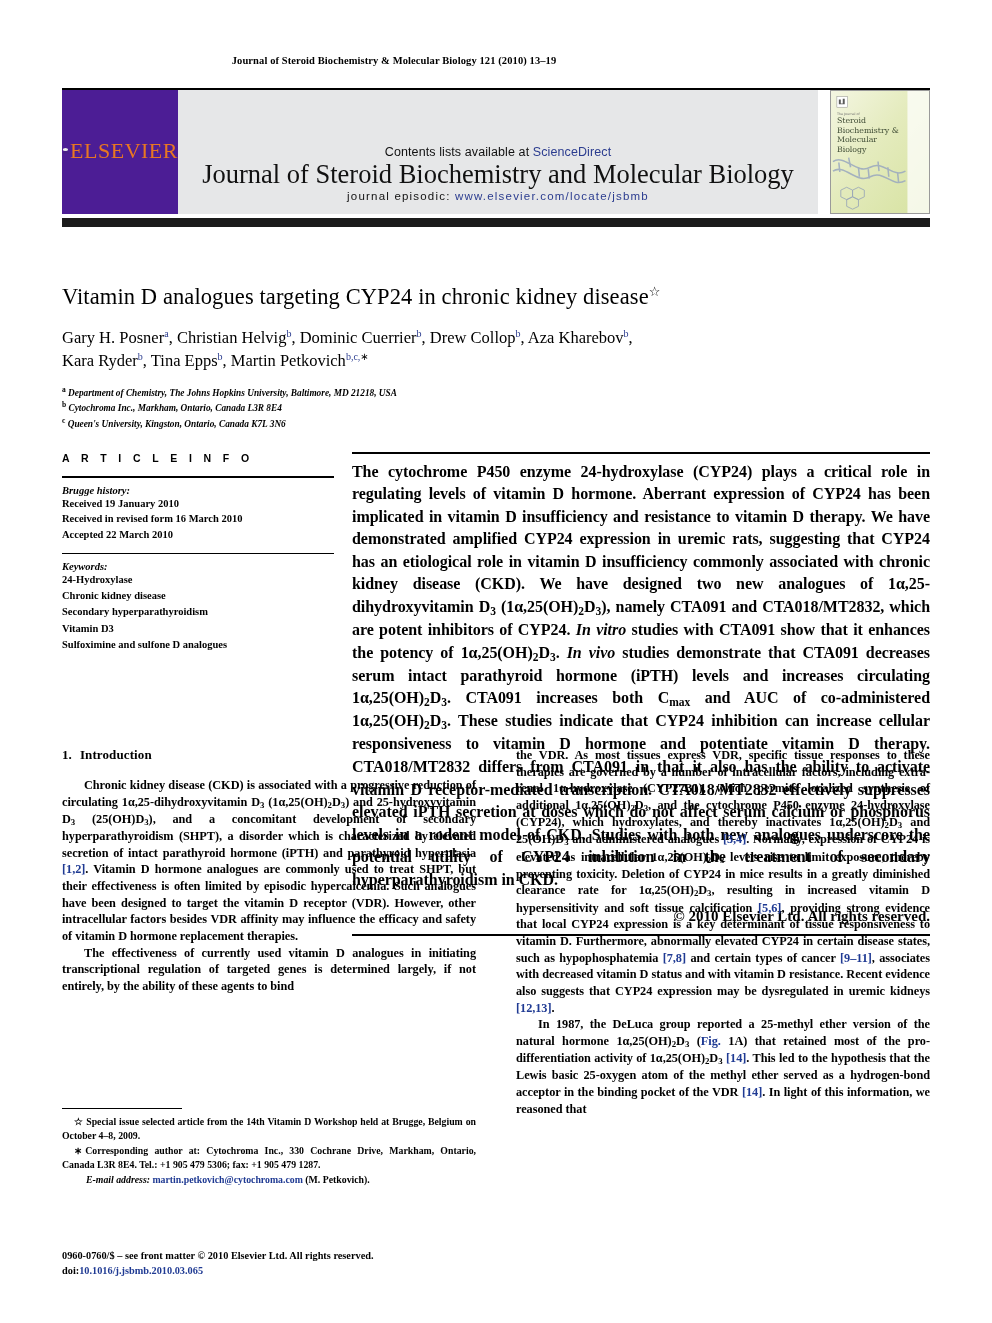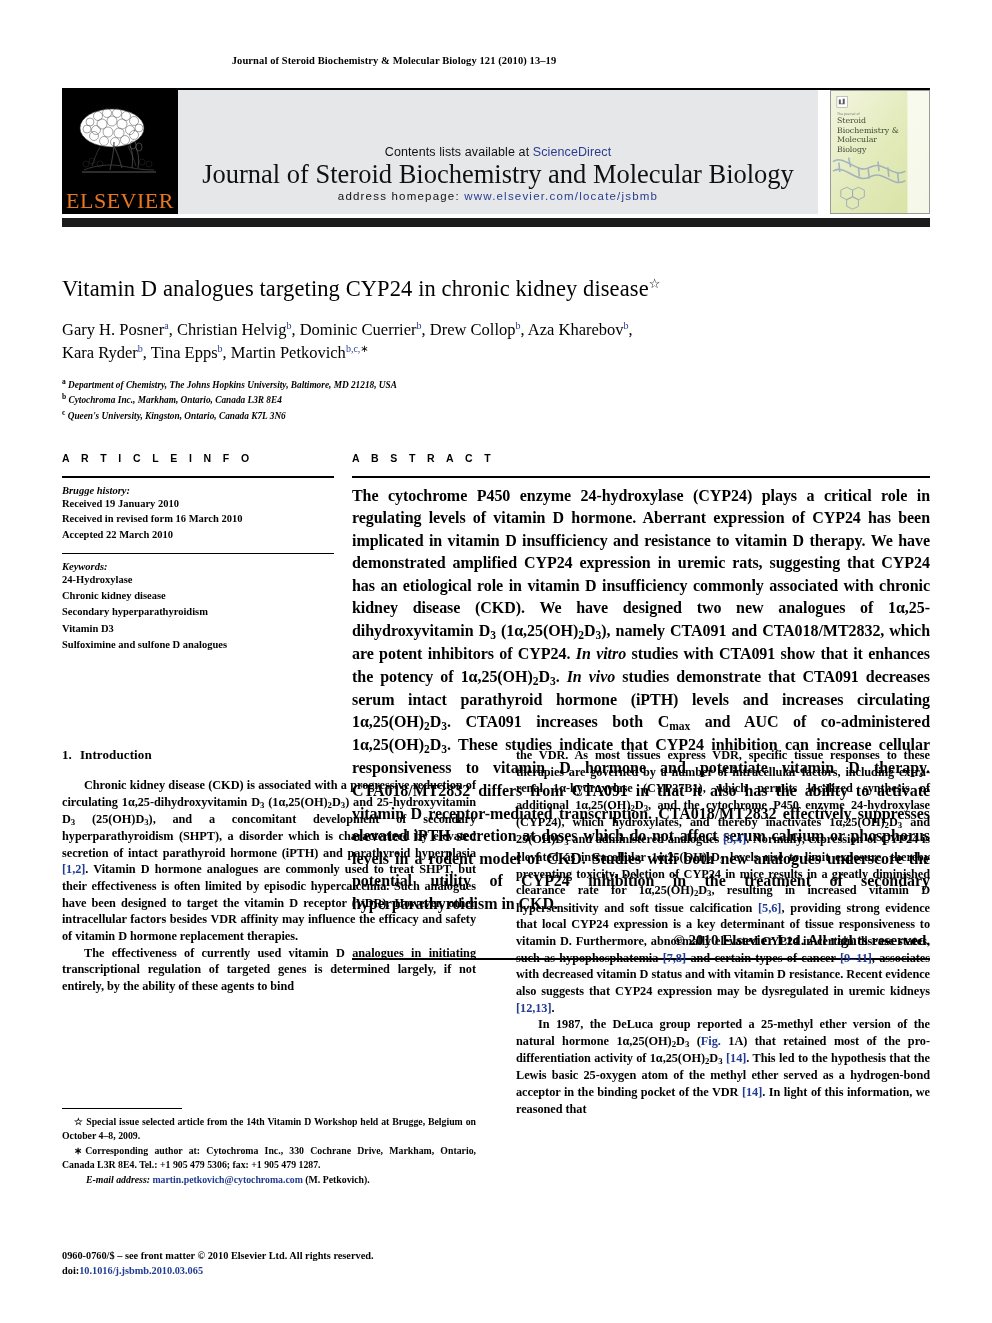--- a/index.html
+++ b/index.html
@@ -46,23 +46,23 @@
   }
   .mast-body {
     display: flex;
     align-items: stretch;
     height: 124px;
   }
   .mast-left {
     width: 116px;
     flex: 0 0 116px;
     position: relative;
-    background: #000000;
+    background: #4c1d95;
     display: flex;
-    flex-direction: column;
+    flex-direction: row;
     justify-content: flex-end;
     align-items: center;
     padding-bottom: 2px;
     box-sizing: border-box;
   }
   .elsevier-tree { width: 100px; height: 88px; display:block; }
   .elsevier-word {
     font-family: "Liberation Serif", serif;
     color: #E87722;
     font-size: 22px;
@@ -114,21 +114,21 @@
   }
   .cover-img { display:block; width: 100%; height: 100%; }
   .mast-rule-bottom {
     height: 9px;
     background: #1b1b1b;
     width: 868px;
     margin-top: 4px;
   }
 
   
-  .title-block { position: absolute; left: 62px; top: 276px; width: 868px; }
+  .title-block { position: absolute; left: 62px; top: 284px; width: 868px; }
   .art-title {
     font-size: 22.5px;
     font-weight: 400;
     line-height: 1.15;
     margin: 0 0 16px 0;
     letter-spacing: 0.1px;
   }
   .art-title .star { font-size: 13px; vertical-align: super; }
   .authors {
     font-size: 16.5px;
@@ -279,21 +279,21 @@
         </svg>
         <div class="elsevier-word">ELSEVIER</div>
       </div>
 
       <div class="mast-center">
         <div class="contents-line">
           <span>Contents lists available at </span><span class="sd">ScienceDirect</span>
         </div>
         <div class="journal-title">Journal of Steroid Biochemistry and Molecular Biology</div>
         <div class="homepage-line">
-          <span>address homepage: </span><span class="url">www.elsevier.com/locate/jsbmb</span>
+          <span>journal episodic: </span><span class="url">www.elsevier.com/locate/jsbmb</span>
         </div>
       </div>
 
       <div class="mast-right">
         <svg class="cover-img" viewBox="0 0 100 128" preserveAspectRatio="none">
           <defs>
             <linearGradient id="cg" x1="0" y1="0" x2="1" y2="1">
               <stop offset="0%" stop-color="#f4f6e2"></stop>
               <stop offset="45%" stop-color="#e4ebbd"></stop>
               <stop offset="100%" stop-color="#d6e2a0"></stop>
@@ -356,21 +356,20 @@
       <div class="kw-line">24-Hydroxylase</div>
       <div class="kw-line">Chronic kidney disease</div>
       <div class="kw-line">Secondary hyperparathyroidism</div>
       <div class="kw-line">Vitamin D3</div>
       <div class="kw-line">Sulfoximine and sulfone D analogues</div>
     </div>
 
     <div class="col-gap"></div>
 
     <div class="col-abs">
-      <div class="sec-head">A B S T R A C T</div>
       <div class="rule"></div>
       <div class="abs-body">The cytochrome P450 enzyme 24-hydroxylase (CYP24) plays a critical role in regulating levels of vitamin D hormone. Aberrant expression of CYP24 has been implicated in vitamin D insufficiency and resistance to vitamin D therapy. We have demonstrated amplified CYP24 expression in uremic rats, suggesting that CYP24 has an etiological role in vitamin D insufficiency commonly associated with chronic kidney disease (CKD). We have designed two new analogues of 1α,25-dihydroxyvitamin D<sub>3</sub> (1α,25(OH)<sub>2</sub>D<sub>3</sub>), namely CTA091 and CTA018/MT2832, which are potent inhibitors of CYP24. <i>In vitro</i> studies with CTA091 show that it enhances the potency of 1α,25(OH)<sub>2</sub>D<sub>3</sub>. <i>In vivo</i> studies demonstrate that CTA091 decreases serum intact parathyroid hormone (iPTH) levels and increases circulating 1α,25(OH)<sub>2</sub>D<sub>3</sub>. CTA091 increases both C<sub>max</sub> and AUC of co-administered 1α,25(OH)<sub>2</sub>D<sub>3</sub>. These studies indicate that CYP24 inhibition can increase cellular responsiveness to vitamin D hormone and potentiate vitamin D therapy. CTA018/MT2832 differs from CTA091 in that it also has the ability to activate vitamin D receptor-mediated transcription. CTA018/MT2832 effectively suppresses elevated iPTH secretion at doses which do not affect serum calcium or phosphorus levels in a rodent model of CKD. Studies with both new analogues underscore the potential utility of CYP24 inhibition in the treatment of secondary hyperparathyroidism in CKD.</div>
       <div class="abs-copy">© 2010 Elsevier Ltd. All rights reserved.</div>
       <div class="rule-abs-bottom"></div>
     </div>
   </div>
 
   <div class="body-cols">
 
     <div class="bcol">

